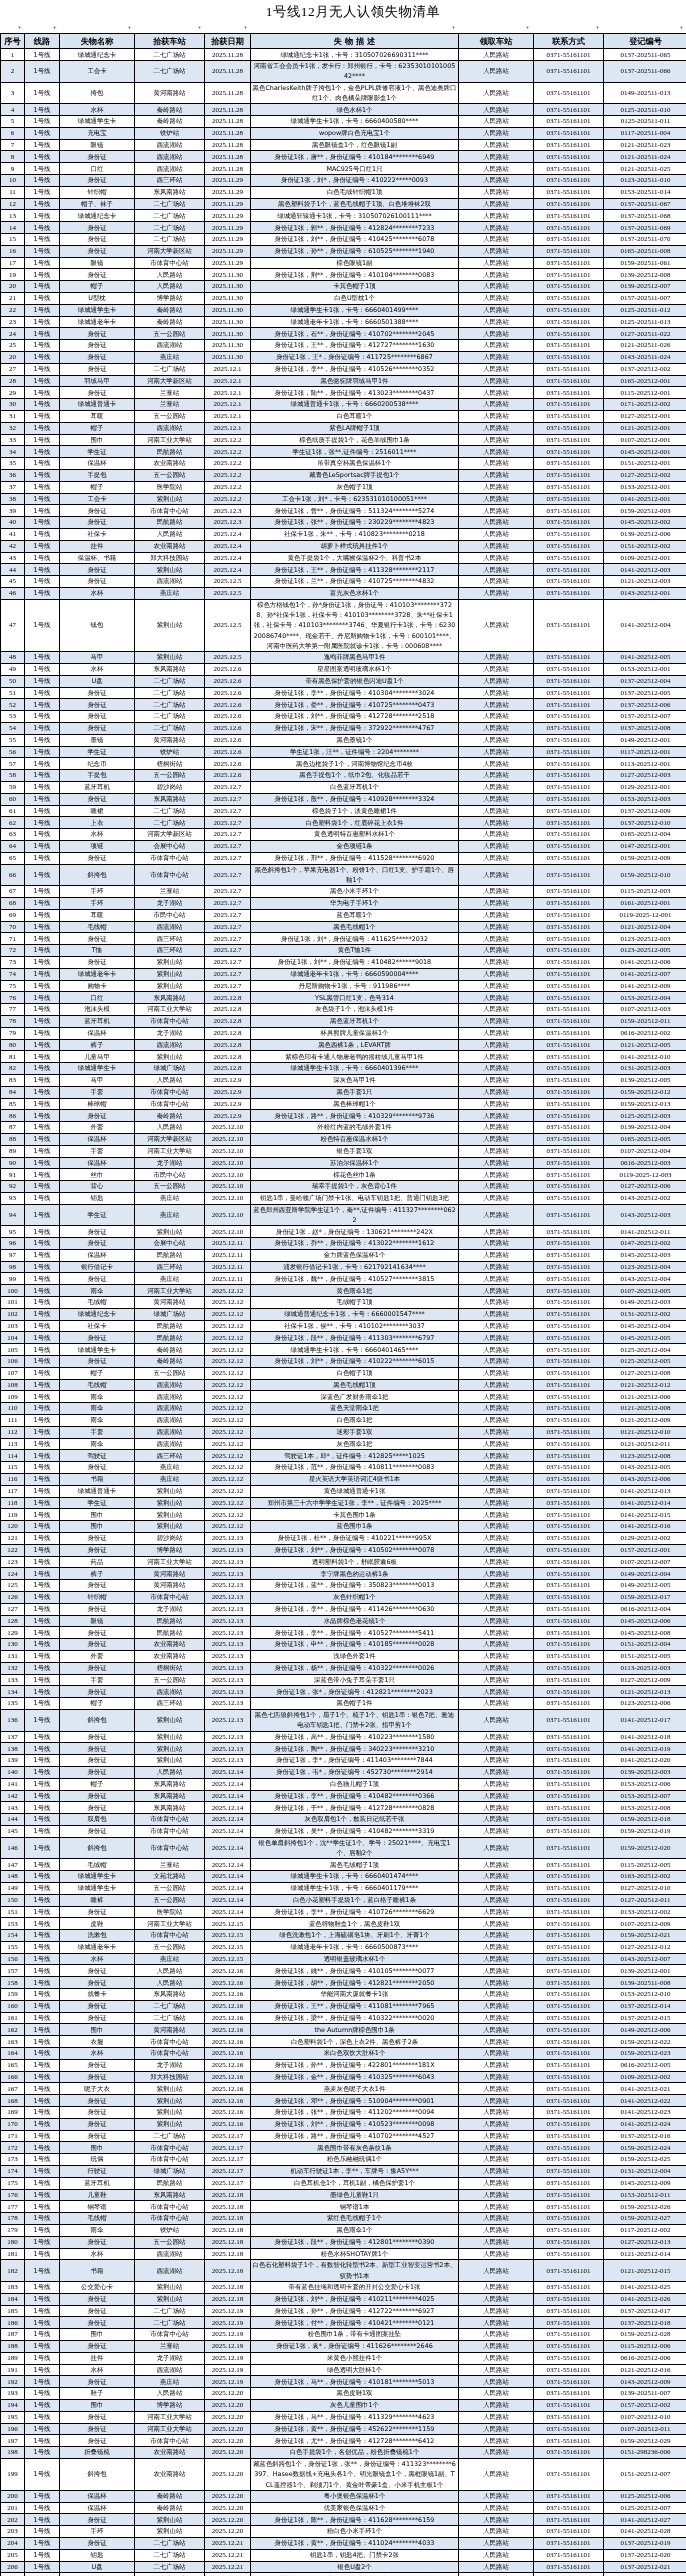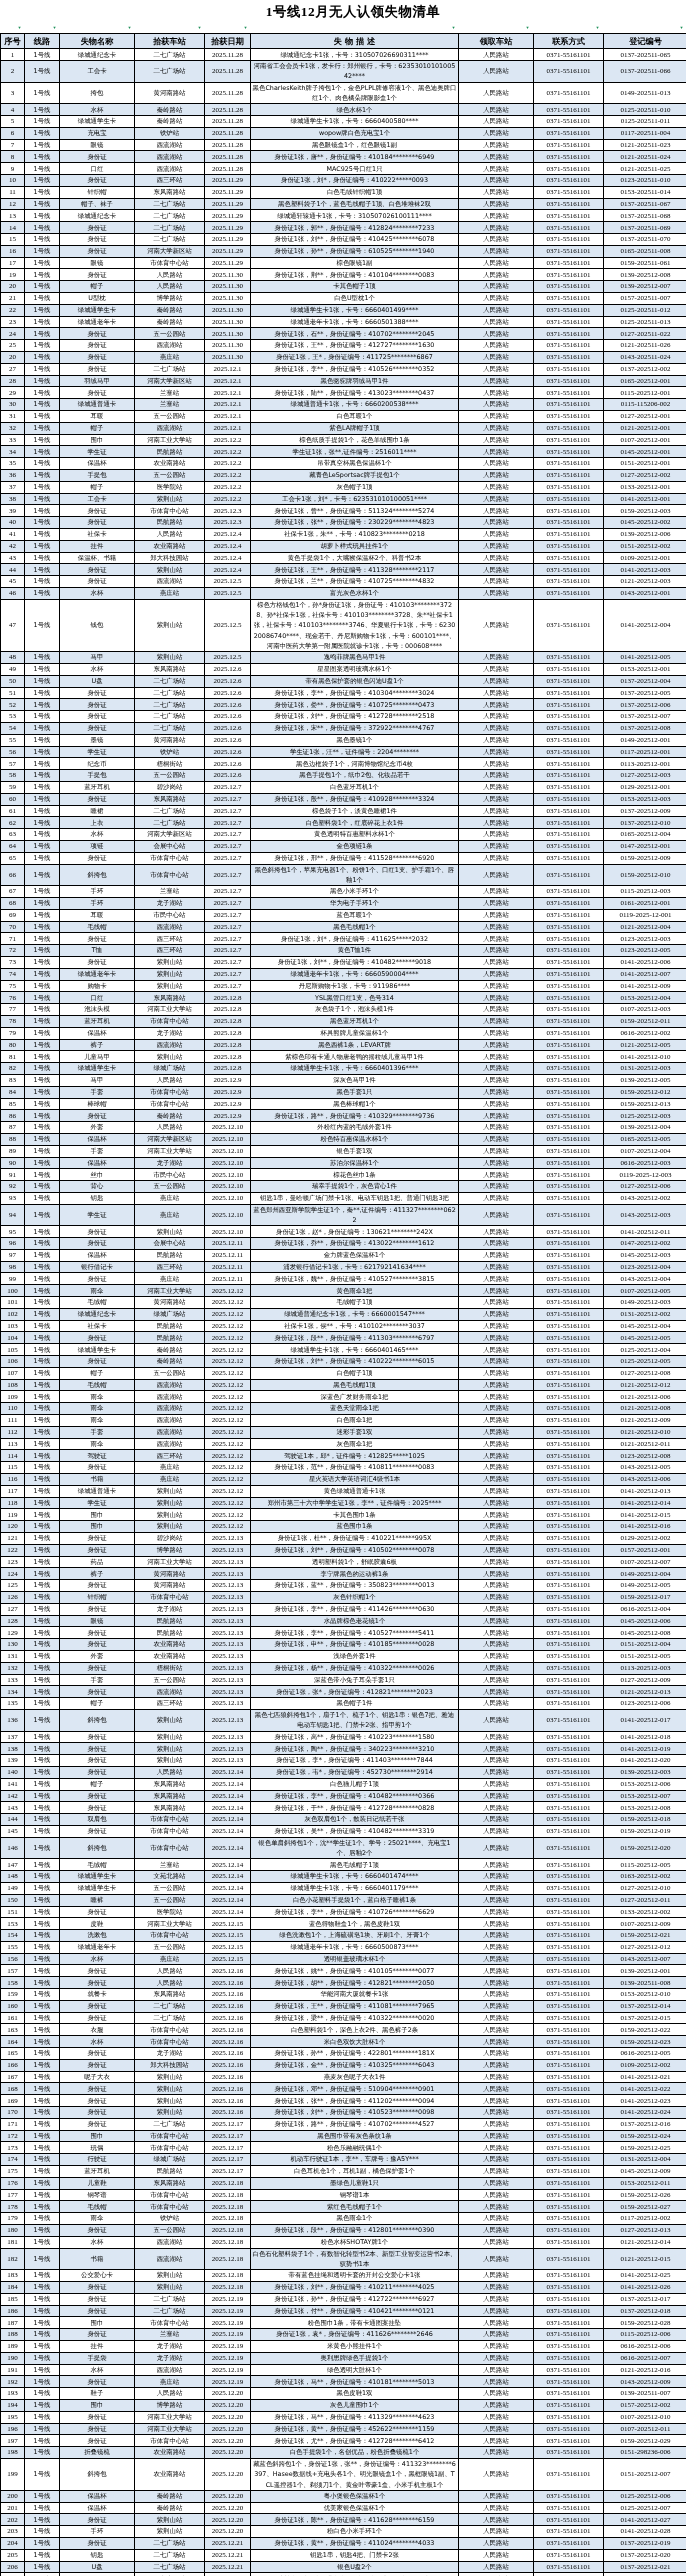--- a/index.html
+++ b/index.html
@@ -1,18 +1,18 @@
 <!DOCTYPE html>
 <html style="font-size:8.2px"><head>
 <meta charset="utf-8">
 <style>
   html,body{margin:0;padding:0;background:#fff;}
   body{width:686px;font-family:"Liberation Serif","DejaVu Sans",serif;color:#000;}
   .title{height:24px;display:flex;align-items:center;justify-content:center;
-         font-size:13.4px;font-weight:bold;letter-spacing:0.5px;
+         font-size:13.4px;font-weight:normal;letter-spacing:0.5px;
          font-family:"Liberation Serif","DejaVu Sans",serif;padding-left:20px;}
   .filter-row{position:relative;height:9.3px;}
   .filter-btn{position:absolute;top:1px;width:7.2px;height:6.7px;background:#fff;
               display:flex;align-items:center;justify-content:center;cursor:pointer;}
   .filter-btn span{font-size:4.1px;color:#21915a;line-height:1;}
   table{border-collapse:collapse;table-layout:fixed;width:686px;border:1px solid #000;}
   th,td{border:0.5px solid #000;padding:0 1.5px;text-align:center;vertical-align:middle;
         word-break:break-all;}
   thead th{background:#d9e4f1;font-weight:bold;font-size:8.2px;height:14px;
            border-bottom:1px solid #000;font-family:"DejaVu Sans","Liberation Sans",sans-serif;}
@@ -393,21 +393,21 @@
       </tr>
       <tr class="alt">
         <td class="c-no">30</td>
         <td class="c-line">1号线</td>
         <td class="c-item">绿城通普通卡</td>
         <td class="c-station">兰寨站</td>
         <td class="c-date">2025.12.1</td>
         <td class="c-desc">绿城通普通卡1张，卡号：6660200538****</td>
         <td class="c-pickup">人民路站</td>
         <td class="c-phone">0371-55161101</td>
-        <td class="c-reg">0115-115206-002</td>
+        <td class="c-reg">0171-202512-002</td>
       </tr>
       <tr>
         <td class="c-no">31</td>
         <td class="c-line">1号线</td>
         <td class="c-item">耳暖</td>
         <td class="c-station">五一公园站</td>
         <td class="c-date">2025.12.1</td>
         <td class="c-desc">白色耳暖1个</td>
         <td class="c-pickup">人民路站</td>
         <td class="c-phone">0371-55161101</td>
@@ -1825,20 +1825,31 @@
         <td class="c-no">161</td>
         <td class="c-line">1号线</td>
         <td class="c-item">身份证</td>
         <td class="c-station">二七广场站</td>
         <td class="c-date">2025.12.16</td>
         <td class="c-desc">身份证1张，梁**，身份证编号：410322********0020</td>
         <td class="c-pickup">人民路站</td>
         <td class="c-phone">0371-55161101</td>
         <td class="c-reg">0137-202512-015</td>
       </tr>
+      <tr class="alt">
+        <td class="c-no">162</td>
+        <td class="c-line">1号线</td>
+        <td class="c-item">围巾</td>
+        <td class="c-station">黄河南路站</td>
+        <td class="c-date">2025.12.16</td>
+        <td class="c-desc">the Autumn牌棕色围巾1条</td>
+        <td class="c-pickup">人民路站</td>
+        <td class="c-phone">0371-55161101</td>
+        <td class="c-reg">0149-202512-006</td>
+      </tr>
       <tr>
         <td class="c-no">163</td>
         <td class="c-line">1号线</td>
         <td class="c-item">衣服</td>
         <td class="c-station">市体育中心站</td>
         <td class="c-date">2025.12.16</td>
         <td class="c-desc">白色塑料袋1个，深色上衣2件、黑色裤子2条</td>
         <td class="c-pickup">人民路站</td>
         <td class="c-phone">0371-55161101</td>
         <td class="c-reg">0159-202512-022</td>
@@ -2121,31 +2132,20 @@
       <tr>
         <td class="c-no">189</td>
         <td class="c-line">1号线</td>
         <td class="c-item">挂件</td>
         <td class="c-station">龙子湖站</td>
         <td class="c-date">2025.12.19</td>
         <td class="c-desc">米黄色小熊挂件1个</td>
         <td class="c-pickup">人民路站</td>
         <td class="c-phone">0371-55161101</td>
         <td class="c-reg">0616-202512-006</td>
-      </tr>
-      <tr class="alt">
-        <td class="c-no">190</td>
-        <td class="c-line">1号线</td>
-        <td class="c-item">手提袋</td>
-        <td class="c-station">龙子湖站</td>
-        <td class="c-date">2025.12.19</td>
-        <td class="c-desc">奥利思牌绿色手提袋1个</td>
-        <td class="c-pickup">人民路站</td>
-        <td class="c-phone">0371-55161101</td>
-        <td class="c-reg">0616-202512-007</td>
       </tr>
       <tr>
         <td class="c-no">191</td>
         <td class="c-line">1号线</td>
         <td class="c-item">水杯</td>
         <td class="c-station">西流湖站</td>
         <td class="c-date">2025.12.19</td>
         <td class="c-desc">绿色透明大肚杯1个</td>
         <td class="c-pickup">人民路站</td>
         <td class="c-phone">0371-55161101</td>

